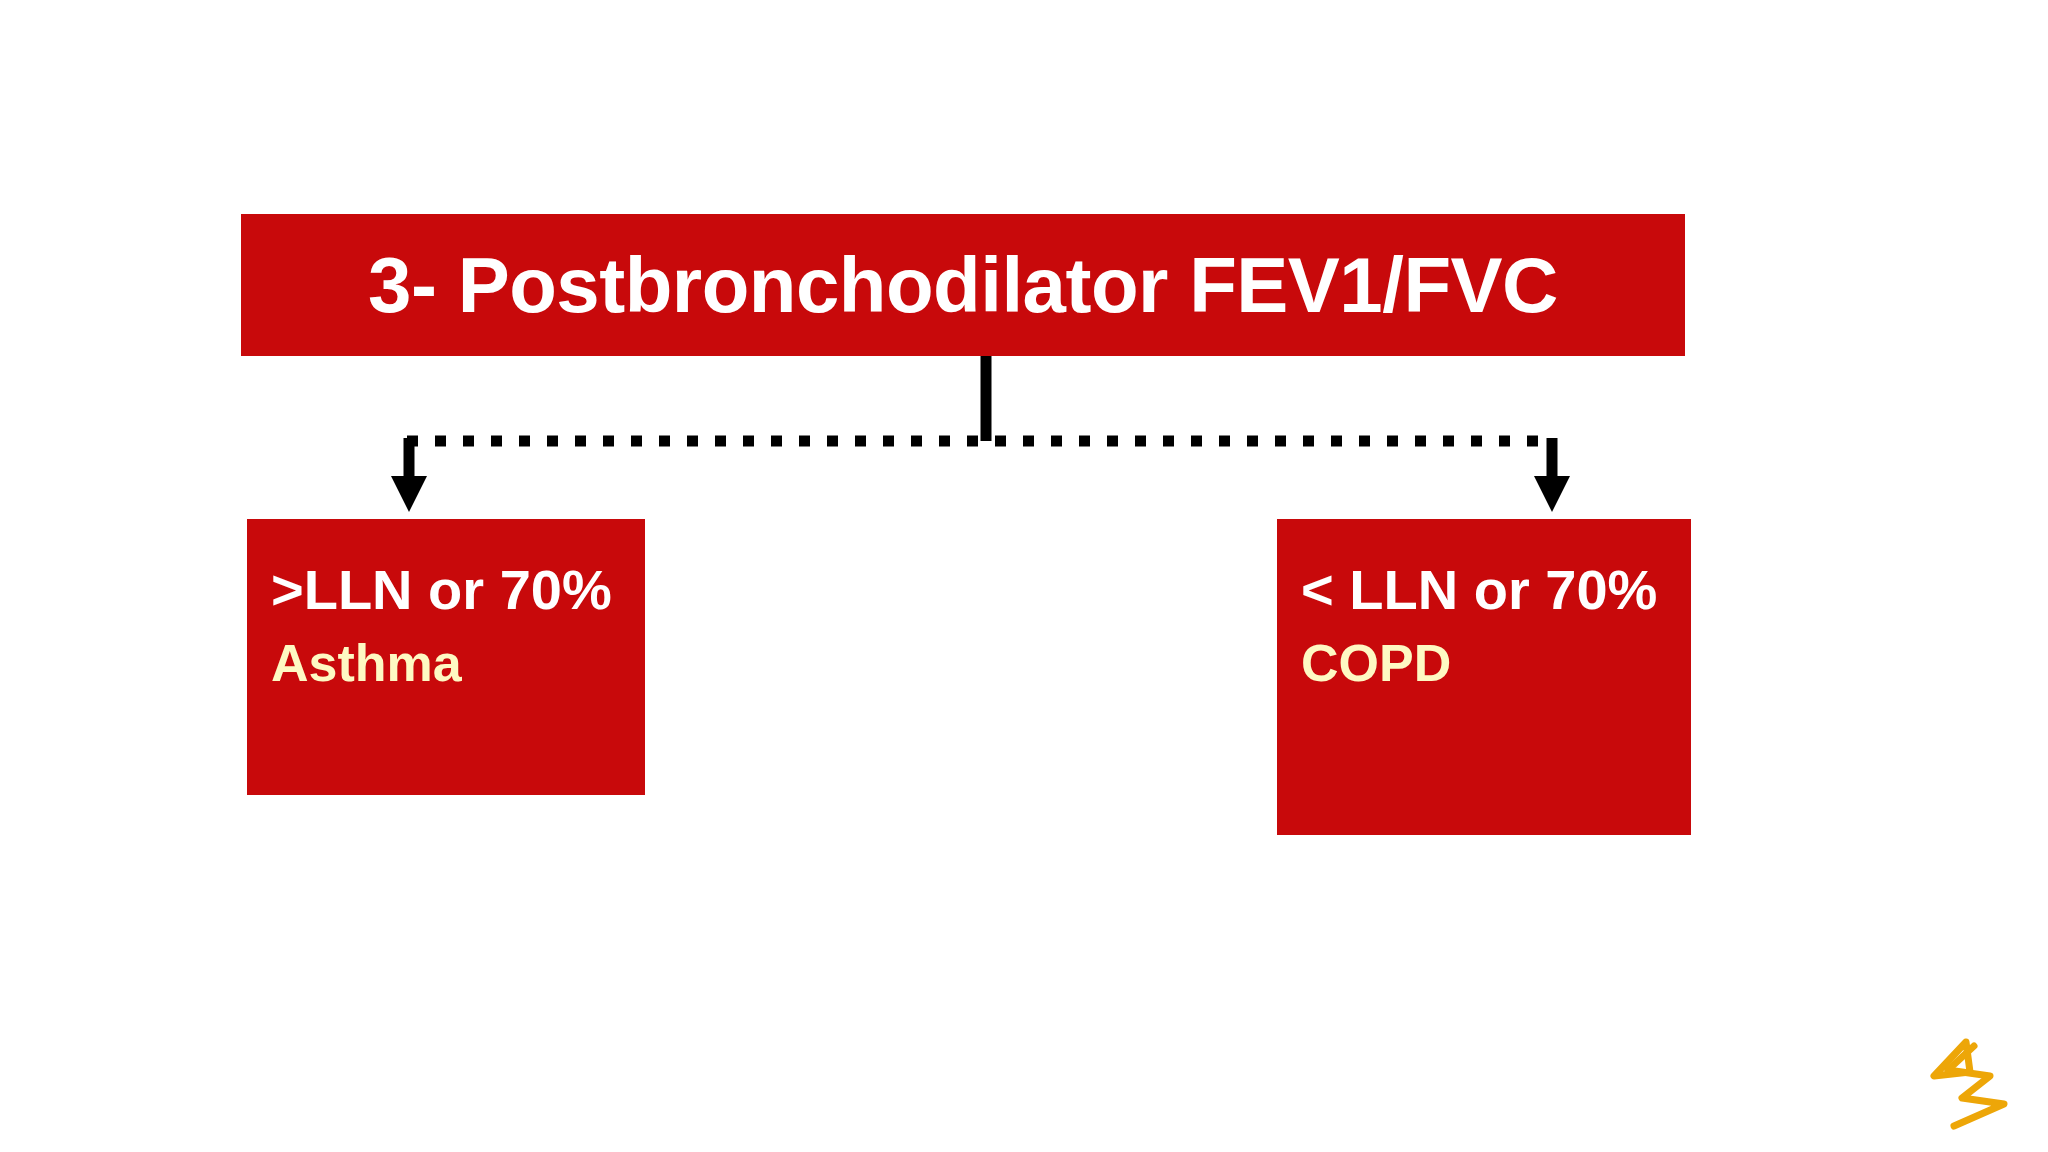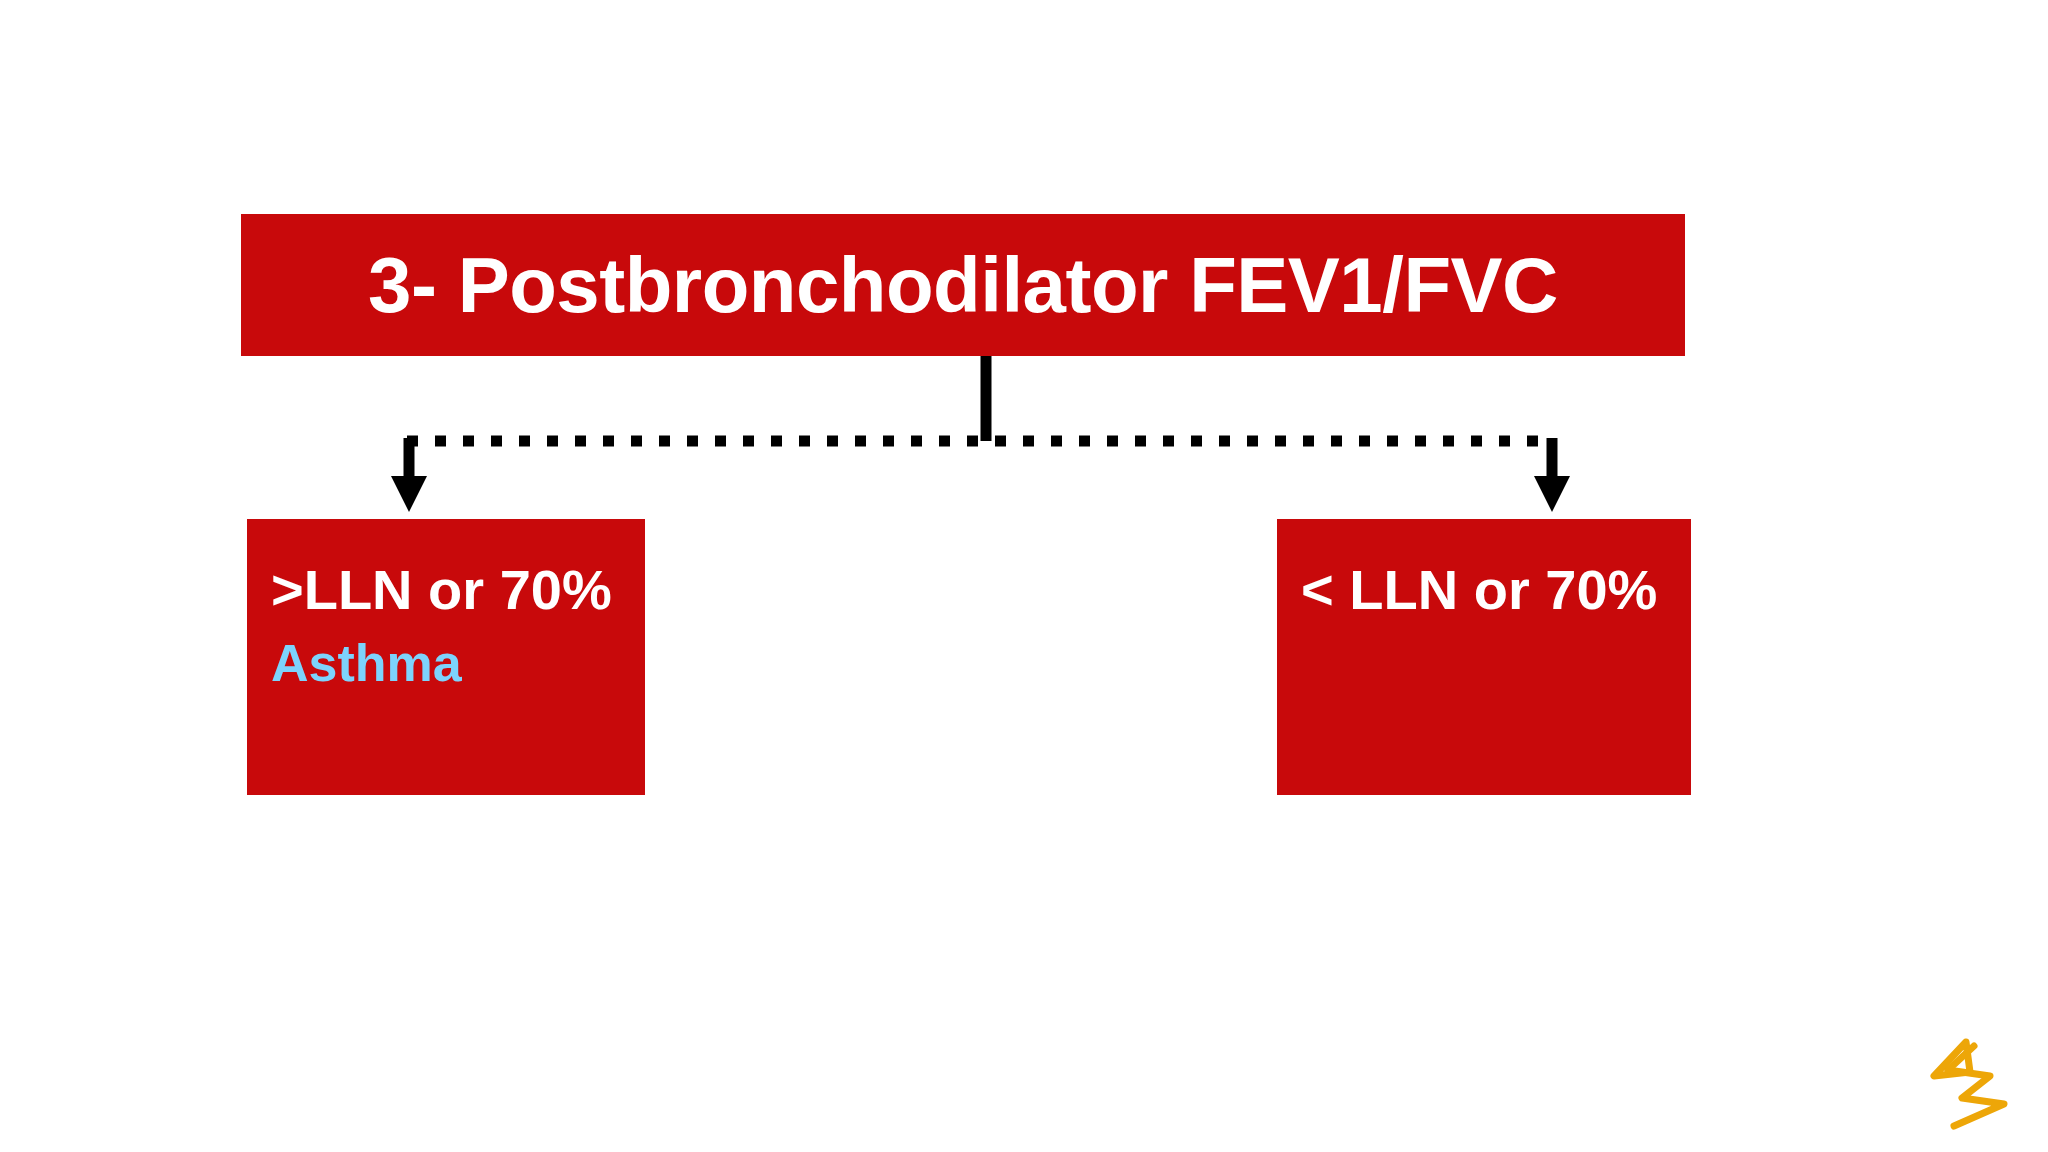--- a/index.html
+++ b/index.html
@@ -61,32 +61,32 @@
   .box-left {
     left: 247px;
     top: 519px;
     width: 398px;
     height: 276px;
   }
   .box-right {
     left: 1277px;
     top: 519px;
     width: 414px;
-    height: 276px;
+    height: 316px;
   }
   .criteria-line {
     color: #ffffff;
     font-family: "Liberation Sans", sans-serif;
     font-weight: bold;
     font-size: 56px;
     line-height: 1.18;
     white-space: nowrap;
   }
   .diagnosis-line {
-    color: #7dd3fc;
+    color: #fef9c3;
     font-family: "Liberation Sans", sans-serif;
     font-weight: bold;
     font-size: 52px;
     line-height: 1.18;
     margin-top: 10px;
     white-space: nowrap;
   }
 
   
   .logo {
@@ -119,20 +119,21 @@
     <polygon points="1534,476 1570,476 1552,512" fill="#000000"></polygon>
   </svg>
 
   <div class="outcome-box box-left">
     <div class="criteria-line">&gt;LLN or 70%</div>
     <div class="diagnosis-line">Asthma</div>
   </div>
 
   <div class="outcome-box box-right">
     <div class="criteria-line">&lt; LLN or 70%</div>
+    <div class="diagnosis-line">COPD</div>
   </div>
 
   <svg class="logo" viewBox="0 0 110 104" xmlns="http://www.w3.org/2000/svg">
     <g fill="none" stroke="#eda608" stroke-width="7" stroke-linejoin="round" stroke-linecap="round">
       <path d="M48 10 L16 44 L52 40 Z"></path>
       <path d="M30 38 L72 44 L44 66 L86 72 L36 94"></path>
       <path d="M30 38 L56 14"></path>
     </g>
   </svg>
 

